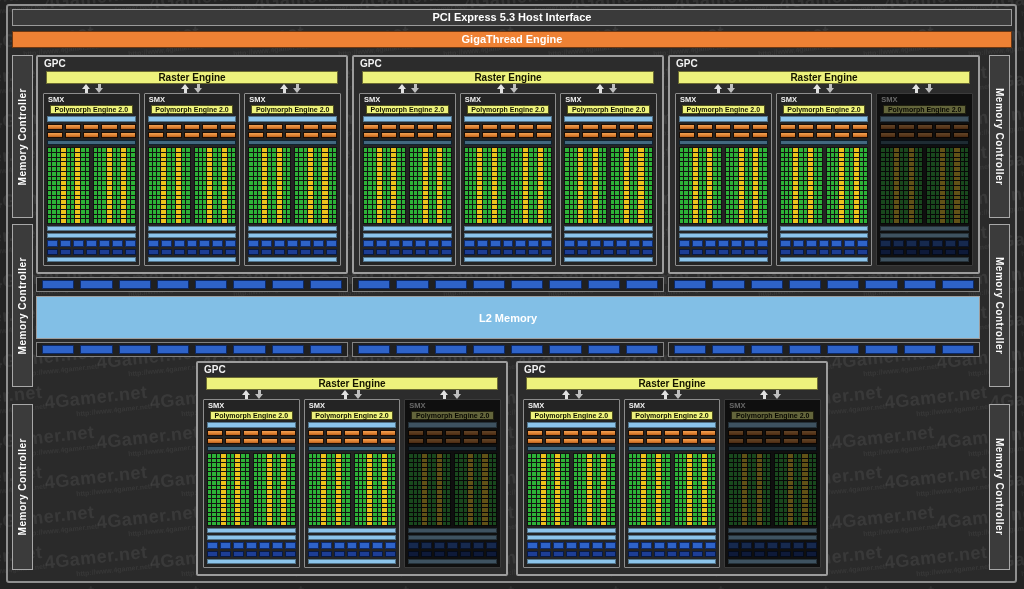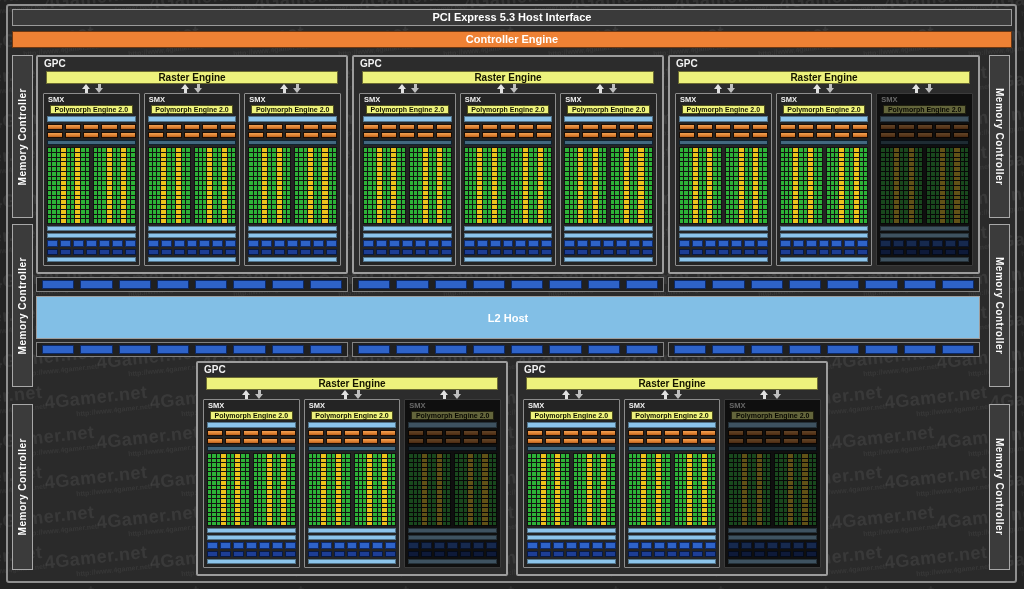--- a/index.html
+++ b/index.html
@@ -770,22 +770,22 @@
       </div>
       <div class="wm-item" style="left: 832px; top: 588px;">
         <div class="wm-big">4Gamer.net</div>
       </div>
       <div class="wm-item" style="left: 937px; top: 588px;">
         <div class="wm-big">4Gamer.net</div>
       </div>
     </div>
   <div class="frame"></div>
   <div class="bar pci">PCI Express 5.3 Host Interface</div>
-  <div class="bar giga">Controller Engine</div>
-  <div class="l2">L2 Host</div>
+  <div class="bar giga">GigaThread Engine</div>
+  <div class="l2">L2 Memory</div>
 
 <div class="mc left" style="left: 12px; top: 55px; width: 21px; height: 163px;">
       <span>Memory Controller</span>
     </div>
     <div class="mc left" style="left: 12px; top: 224px; width: 21px; height: 163px;">
       <span>Memory Controller</span>
     </div>
     <div class="mc left" style="left: 12px; top: 404px; width: 21px; height: 166px;">
       <span>Memory Controller</span>
     </div>

